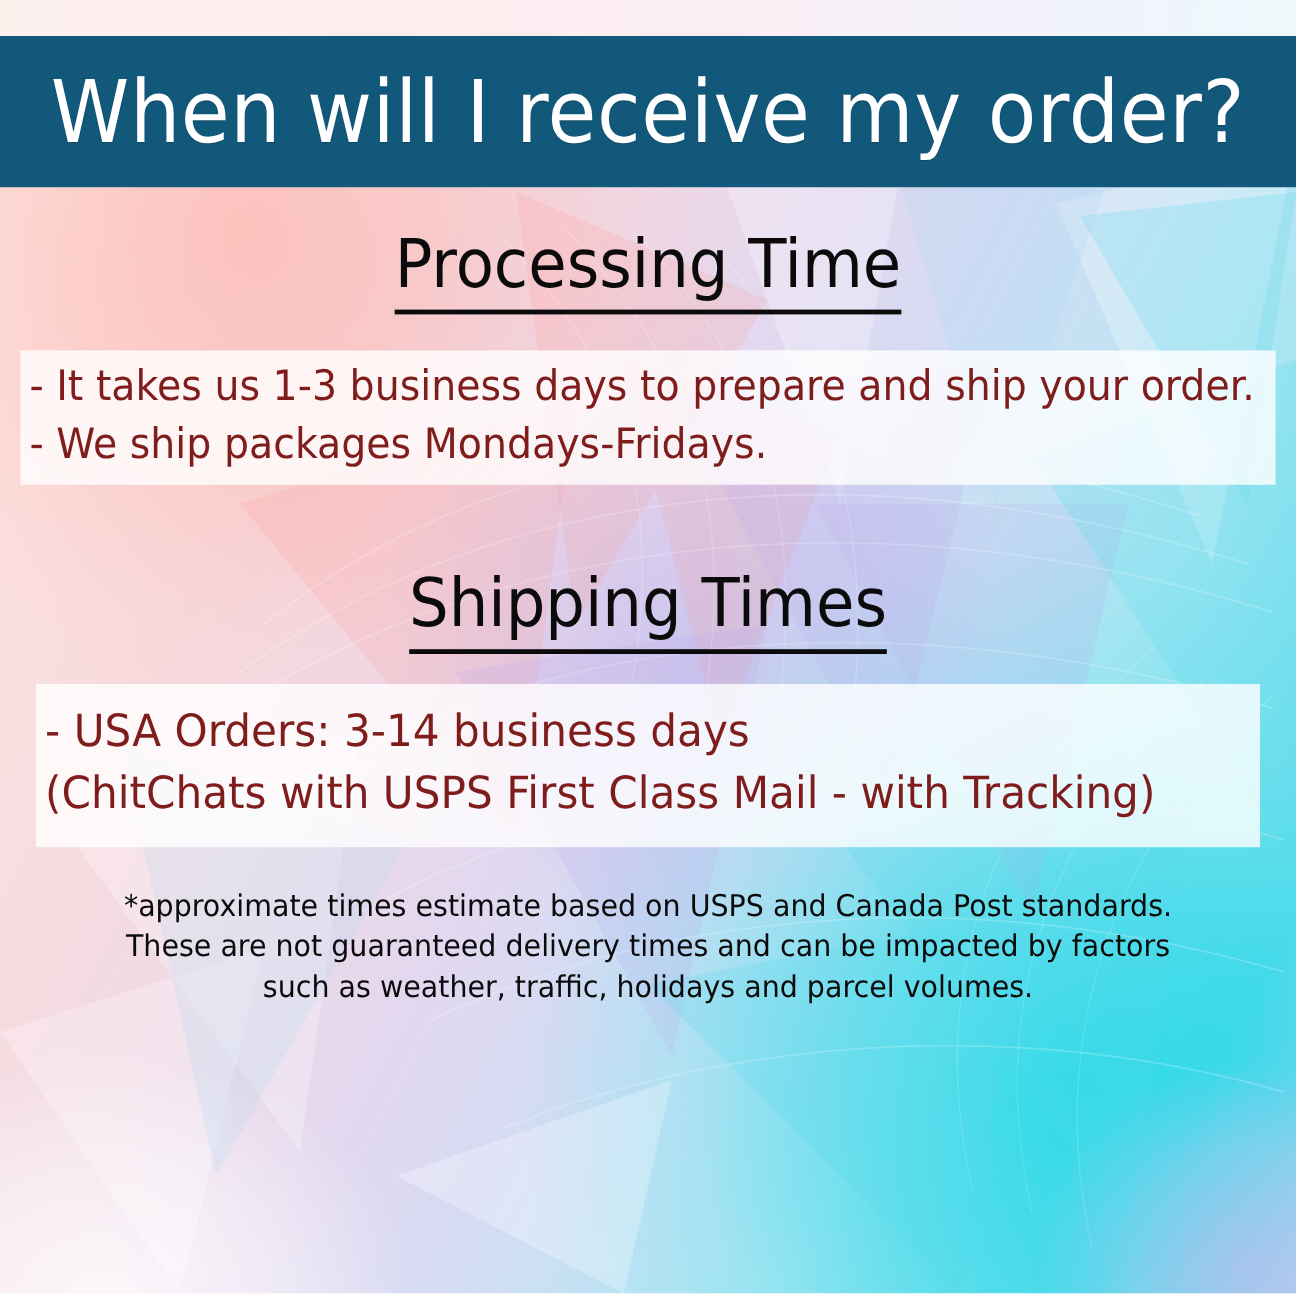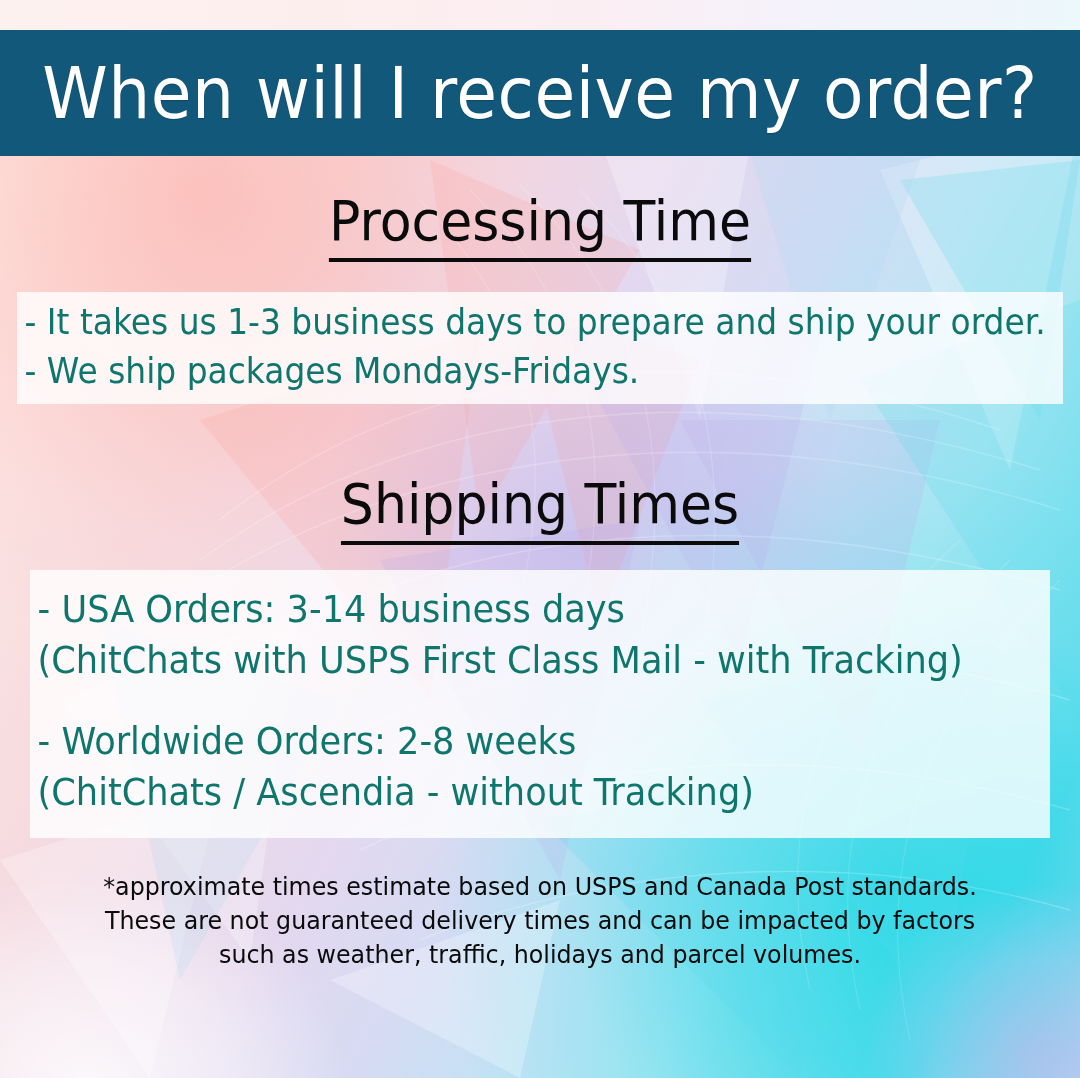--- a/index.html
+++ b/index.html
@@ -168,21 +168,21 @@
   .section-heading .ul {
     border-bottom: 4px solid #0b0b0b;
     padding-bottom: 5px;
   }
 
   #heading-processing { margin-top: 37px; }
   #heading-shipping   { margin-top: 72px; }
 
   .text-panel {
     background: rgba(255,255,255,0.80);
-    color: #0f766e;
+    color: #7f1d1d;
     font-family: "DejaVu Sans", sans-serif;
     font-weight: 400;
   }
 
   
   .panel-processing {
     margin: 43px 0 0 17px;
     width: 1046px;
     padding: 6px 0 8px 0;
   }
@@ -314,24 +314,20 @@
     </div>
 
     <div class="text-panel panel-shipping">
 
       <div class="ship-group">
         <div class="line l1">- USA Orders: 3-14 business days</div>
         <div class="line l2">(ChitChats with USPS First Class Mail - with Tracking)</div>
       </div>
 
 
-      <div class="ship-group">
-        <div class="line l1">- Worldwide Orders: 2-8 weeks</div>
-        <div class="line l2">(ChitChats / Ascendia - without Tracking)</div>
-      </div>
 
     </div>
 
     <div class="footnote">
       <div>*approximate times estimate based on USPS and Canada Post standards.</div>
       <div>These are not guaranteed delivery times and can be impacted by factors</div>
       <div>such as weather, traffic, holidays and parcel volumes.</div>
     </div>
 
   </div>

